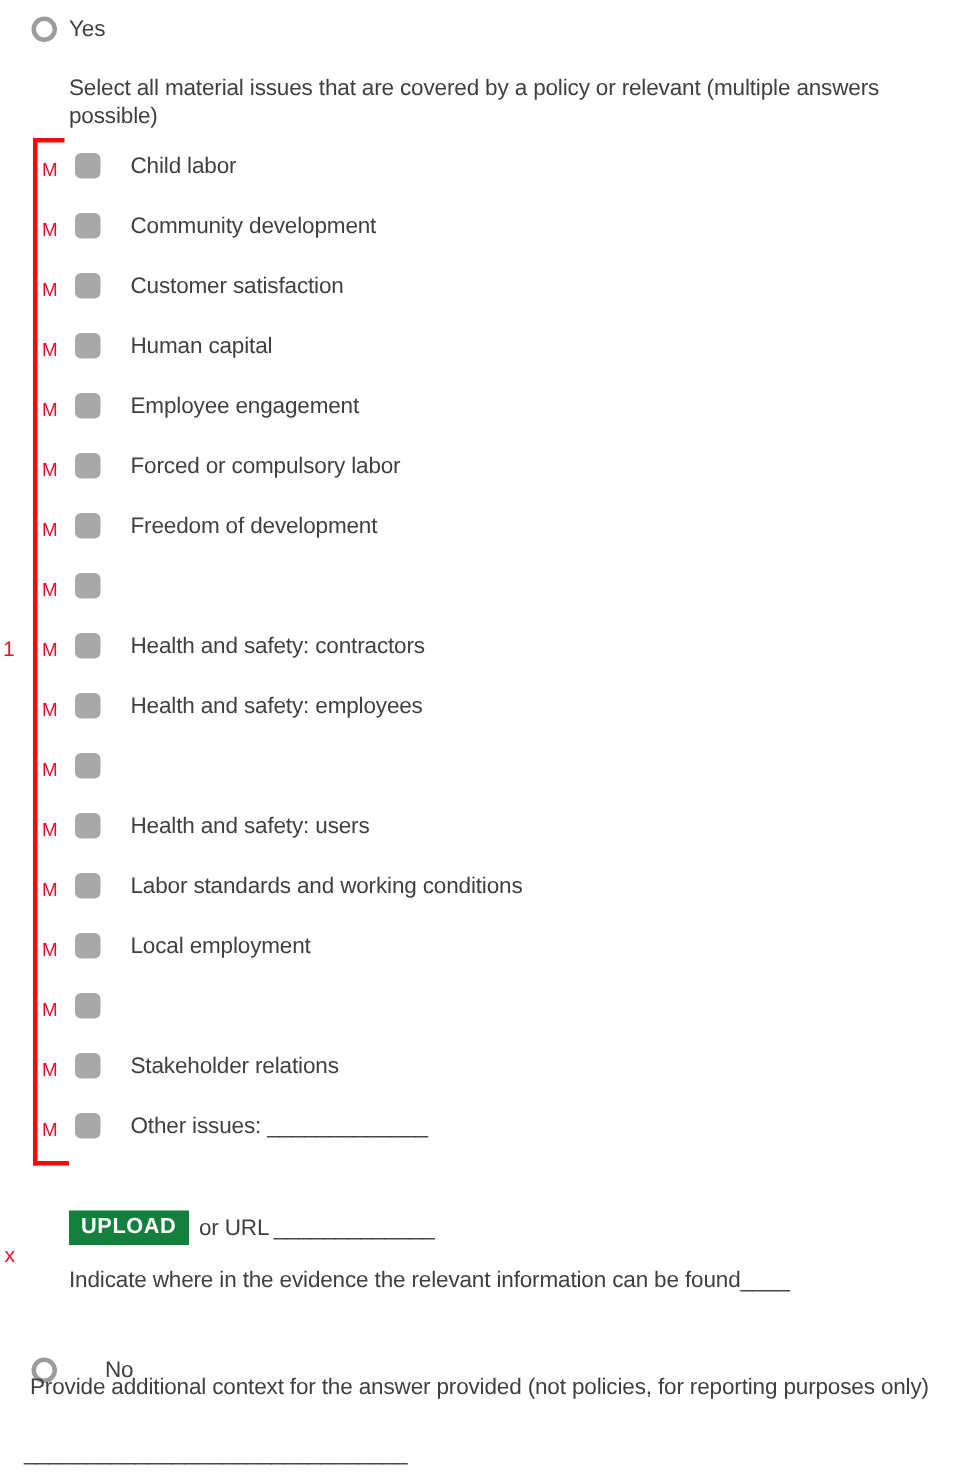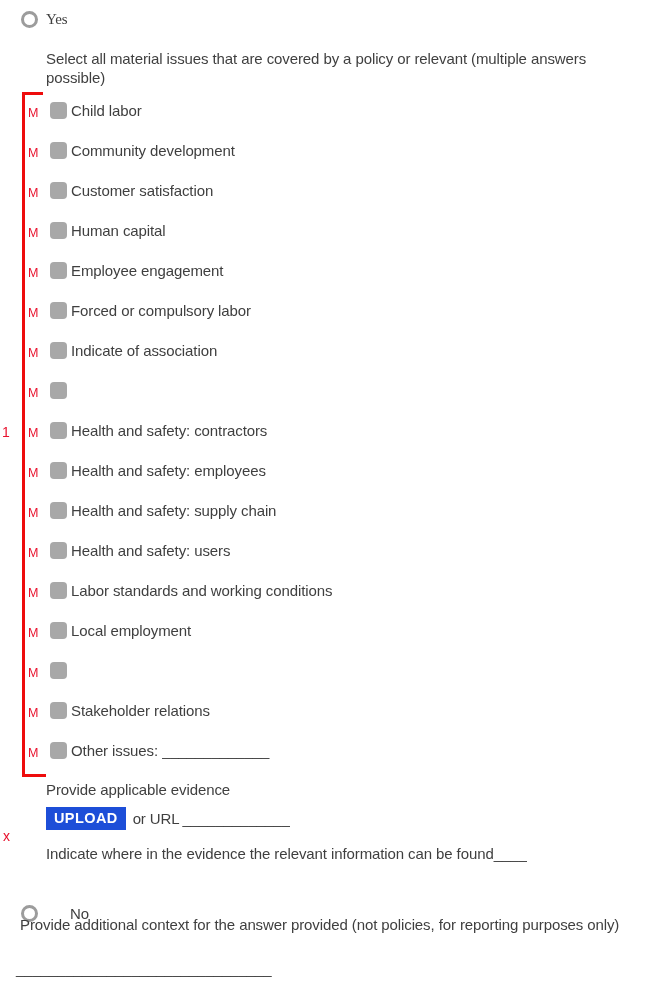--- a/index.html
+++ b/index.html
@@ -28,21 +28,21 @@
     height: 18px;
   }
   .radio {
     width: 17px; height: 17px;
     border: 3px solid #9c9c9c;
     border-radius: 50%;
     background: #ffffff;
     flex: 0 0 auto;
     cursor: pointer;
   }
-  #row-yes { top: 10px; font-family: Liberation Serif, serif; }
+  #row-yes { top: 10px; }
   #row-no  { top: 904px; gap: 32px; }
 
   
   .para { position: absolute; line-height: 19px; }
   #instruction { left: 46px; top: 49px; width: 592px; }
   #context     { left: 20px; top: 915px; width: 628px; }
 
   
   #options-list {
     position: absolute;
@@ -65,21 +65,21 @@
     flex: 0 0 auto;
   }
   .checkbox {
     width: 17px; height: 17px;
     background: #a8a8a8;
     border-radius: 4px;
     margin-left: 8px;
     flex: 0 0 auto;
     cursor: pointer;
   }
-  .option-label { margin-left: 4px; white-space: nowrap; }
+  .option-label { margin-left: 20px; white-space: nowrap; }
 
   
   .bracket-part { position: absolute; background: #ee0c0c; }
   #bracket-v      { left: 22px; top: 92px; width: 3px; height: 685px; }
   #bracket-top    { left: 22px; top: 92px; width: 21px; height: 3px; }
   #bracket-bottom { left: 22px; top: 774px; width: 24px; height: 3px; }
 
   .red-marker {
     position: absolute;
     color: #e8112d;
@@ -91,21 +91,21 @@
   
   #evidence-heading { left: 46px; top: 780px; }
   #upload-row {
     position: absolute;
     left: 46px; top: 807px;
     display: flex;
     align-items: center;
     gap: 7px;
   }
   #upload-btn {
-    background: #1d4ed8;
+    background: #15803d;
     color: #ffffff;
     font-family: "Liberation Sans", sans-serif;
     font-weight: bold;
     font-size: 14.5px;
     letter-spacing: 0.4px;
     border: none;
     padding: 3px 8px 4px 8px;
     cursor: pointer;
   }
   .inline-text { white-space: nowrap; text-align: right; }
@@ -169,21 +169,21 @@
 
     <li class="option-row">
       <span class="m-marker">M</span>
       <span class="checkbox"></span>
       <span class="option-label">Forced or compulsory labor</span>
     </li>
 
     <li class="option-row">
       <span class="m-marker">M</span>
       <span class="checkbox"></span>
-      <span class="option-label">Indicate of association</span>
+      <span class="option-label">Freedom of development</span>
     </li>
 
     <li class="option-row">
       <span class="m-marker">M</span>
       <span class="checkbox"></span>
     </li>
 
     <li class="option-row">
       <span class="m-marker">M</span>
       <span class="checkbox"></span>
@@ -192,21 +192,20 @@
 
     <li class="option-row">
       <span class="m-marker">M</span>
       <span class="checkbox"></span>
       <span class="option-label">Health and safety: employees</span>
     </li>
 
     <li class="option-row">
       <span class="m-marker">M</span>
       <span class="checkbox"></span>
-      <span class="option-label">Health and safety: supply chain</span>
     </li>
 
     <li class="option-row">
       <span class="m-marker">M</span>
       <span class="checkbox"></span>
       <span class="option-label">Health and safety: users</span>
     </li>
 
     <li class="option-row">
       <span class="m-marker">M</span>
@@ -231,21 +230,20 @@
       <span class="option-label">Stakeholder relations</span>
     </li>
 
     <li class="option-row">
       <span class="m-marker">M</span>
       <span class="checkbox"></span>
       <span class="option-label">Other issues: _____________</span>
     </li>
   </ul>
 
-  <div class="para" id="evidence-heading">Provide applicable evidence</div>
 
   <div id="upload-row">
     <button id="upload-btn">UPLOAD</button>
     <span class="inline-text">or URL</span>
     <span class="blank-line" style="margin-left:-4px">_____________</span>
   </div>
 
   <span class="red-marker" id="error-x">x</span>
 
   <div class="para" id="indicate-row">

